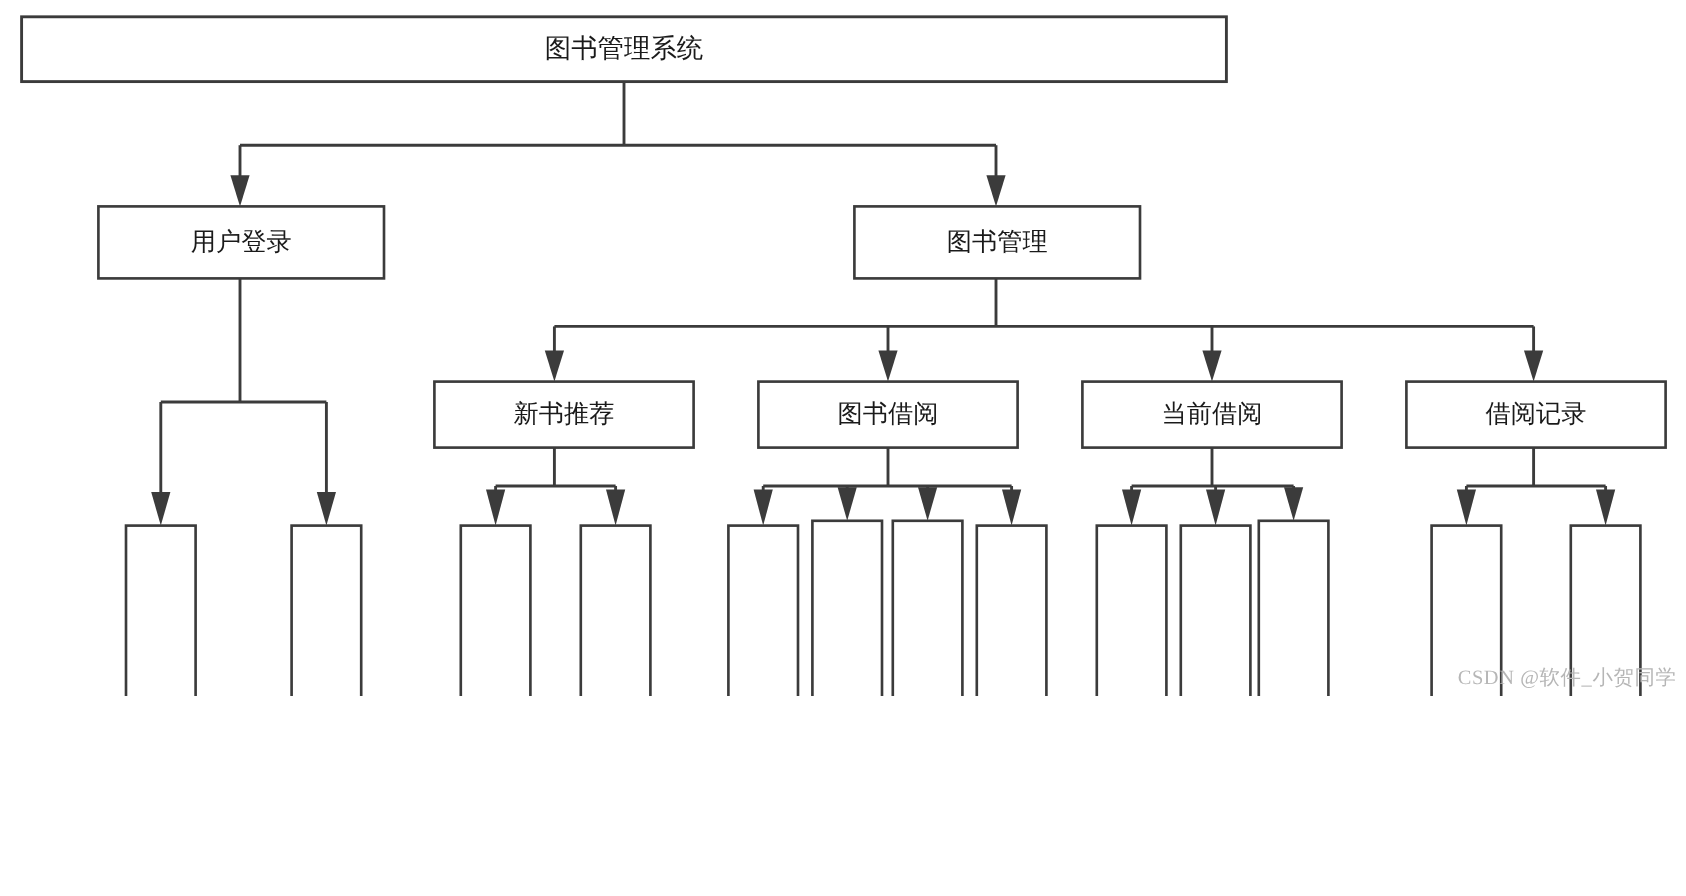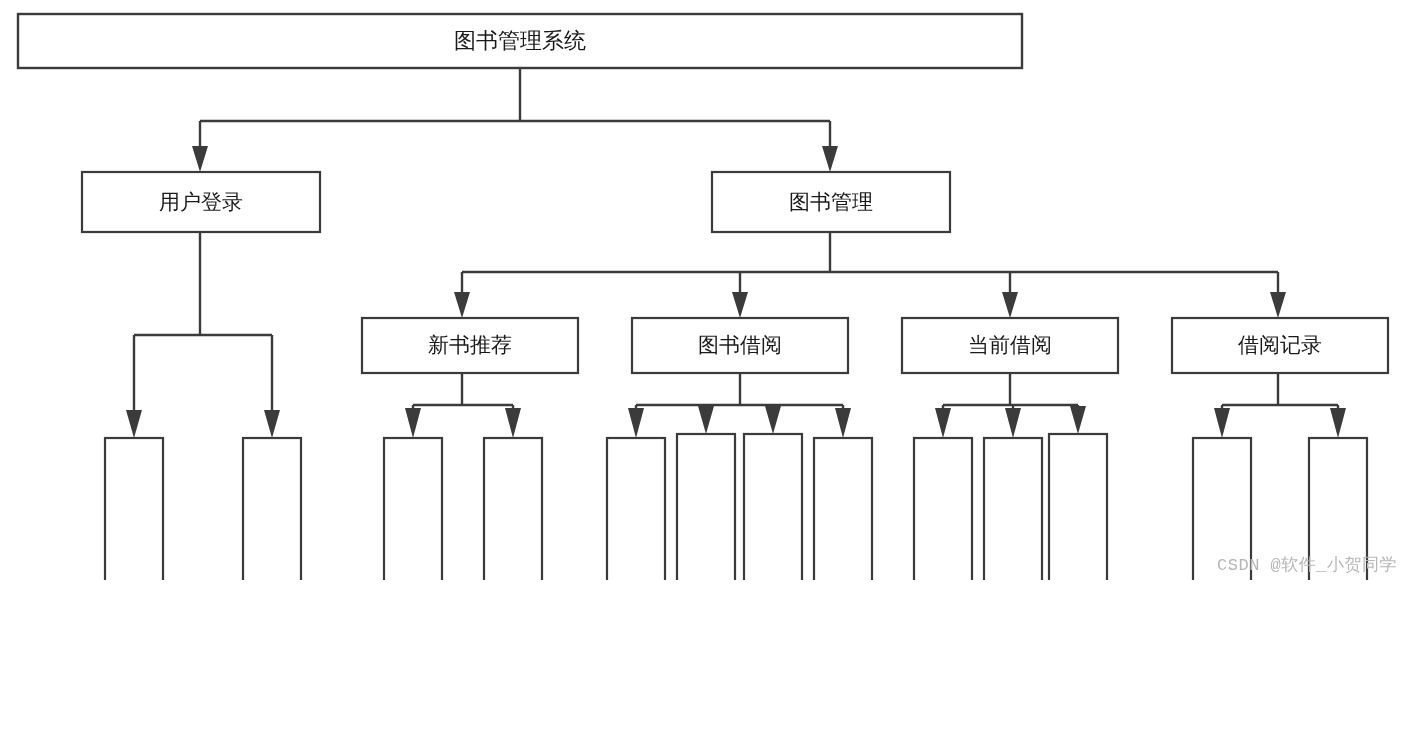--- a/index.html
+++ b/index.html
@@ -62,21 +62,21 @@
     font-size: 21px;
     text-anchor: middle;
     writing-mode: vertical-rl;
     glyph-orientation-vertical: 0;
     letter-spacing: 3px;
   }
   .watermark {
     position: absolute;
     right: 8px;
     bottom: 4px;
-    font-family: Liberation Mono, monospace;
+    font-family: Liberation Serif, serif;
     font-size: 17px;
     color: #b6b6b6;
     white-space: nowrap;
     letter-spacing: 0.5px;
     user-select: none;
   }
 </style>
 </head>
 <body>
 

